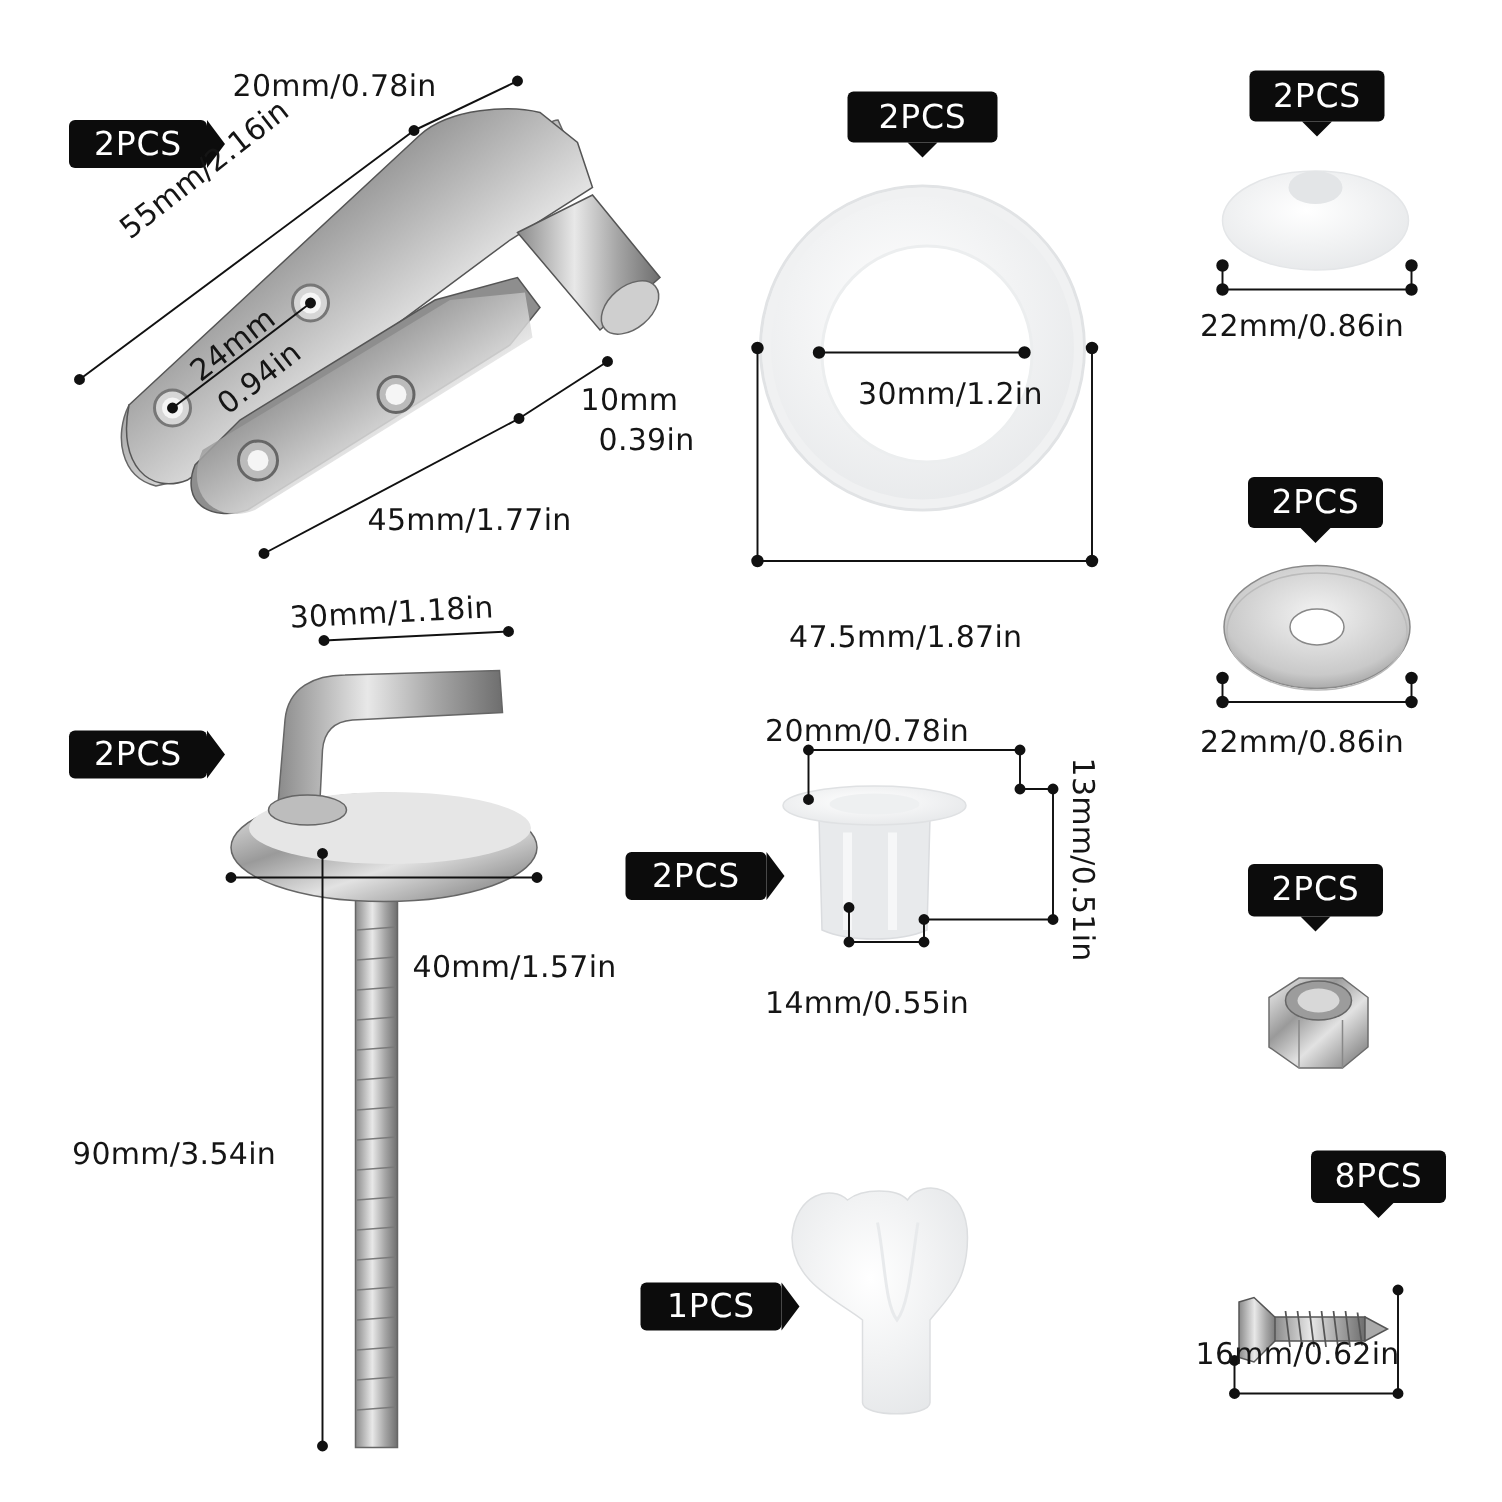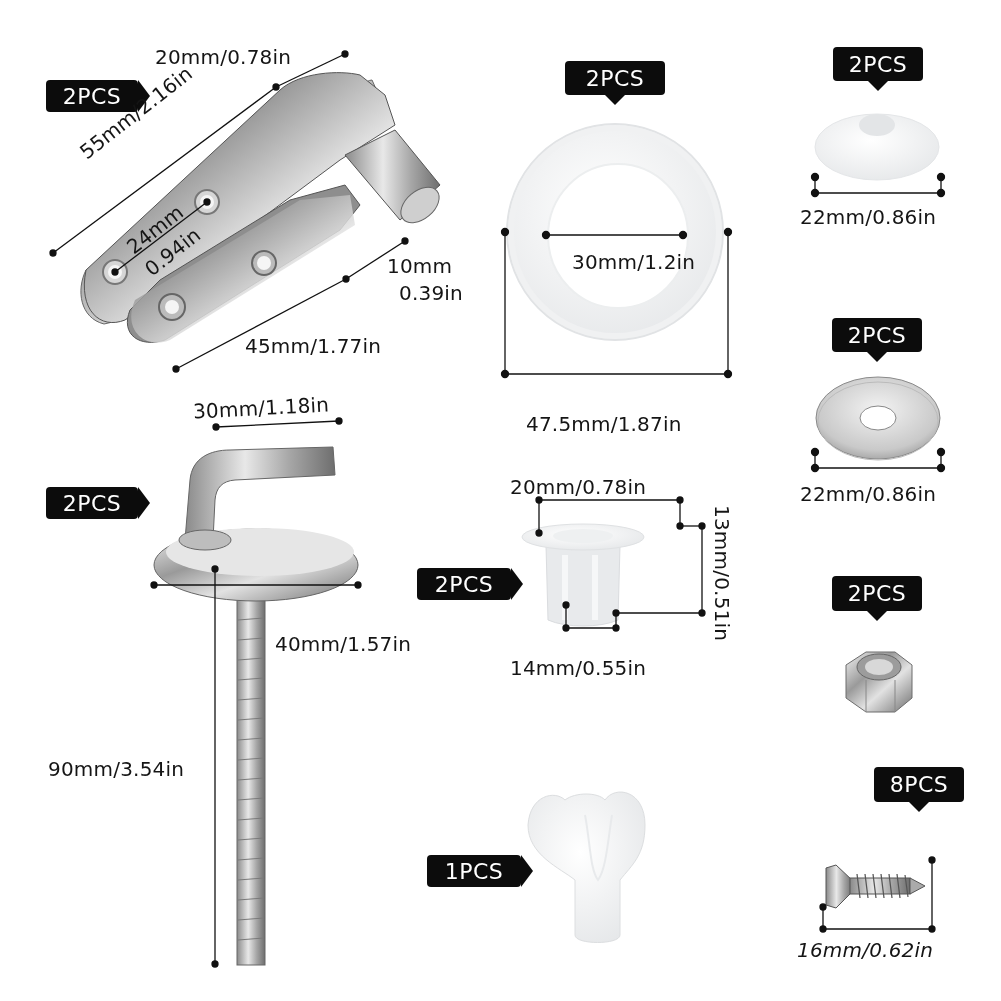--- a/index.html
+++ b/index.html
@@ -278,13 +278,13 @@
 <div class="label" style="left:800px;top:482px;">22mm/0.86in</div>
 
 <div class="label" style="left:193px;top:396px;transform:rotate(-3deg);">30mm/1.18in</div>
 <div class="label" style="left:275px;top:632px;">40mm/1.57in</div>
 <div class="label" style="left:48px;top:757px;">90mm/3.54in</div>
 
 <div class="label" style="left:510px;top:475px;">20mm/0.78in</div>
 <div class="label" style="left:734px;top:505px;transform:rotate(90deg);transform-origin:left top;">13mm/0.51in</div>
 <div class="label" style="left:510px;top:656px;">14mm/0.55in</div>
 
-<div class="label" style="left:797px;top:938px;font-style:italic;">16mm/0.62in</div>
+<div class="label" style="left:797px;top:890px;">16mm/0.62in</div>
 
 </body></html>

